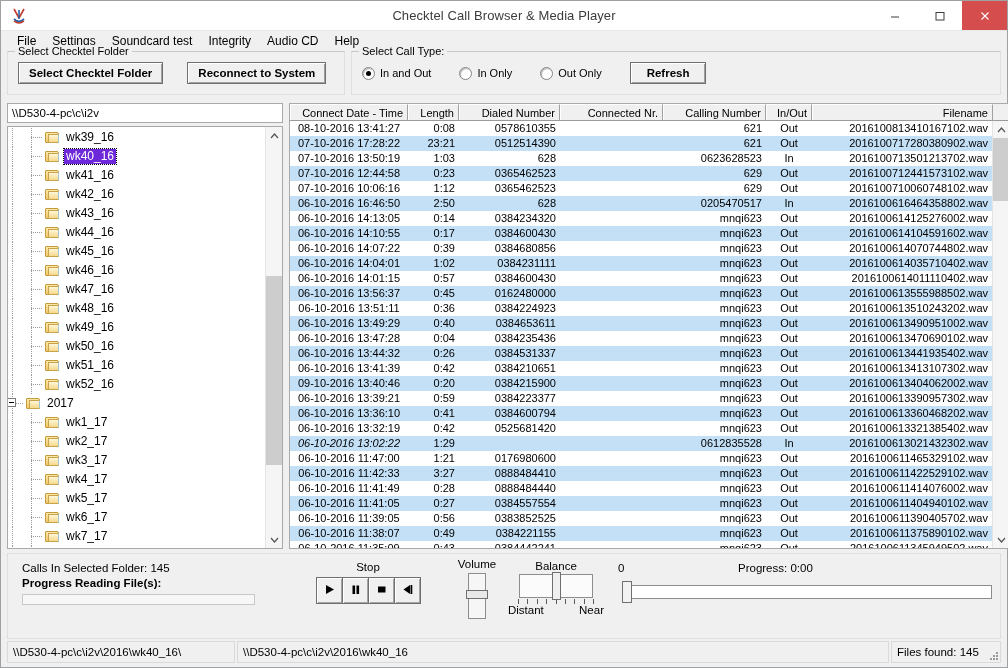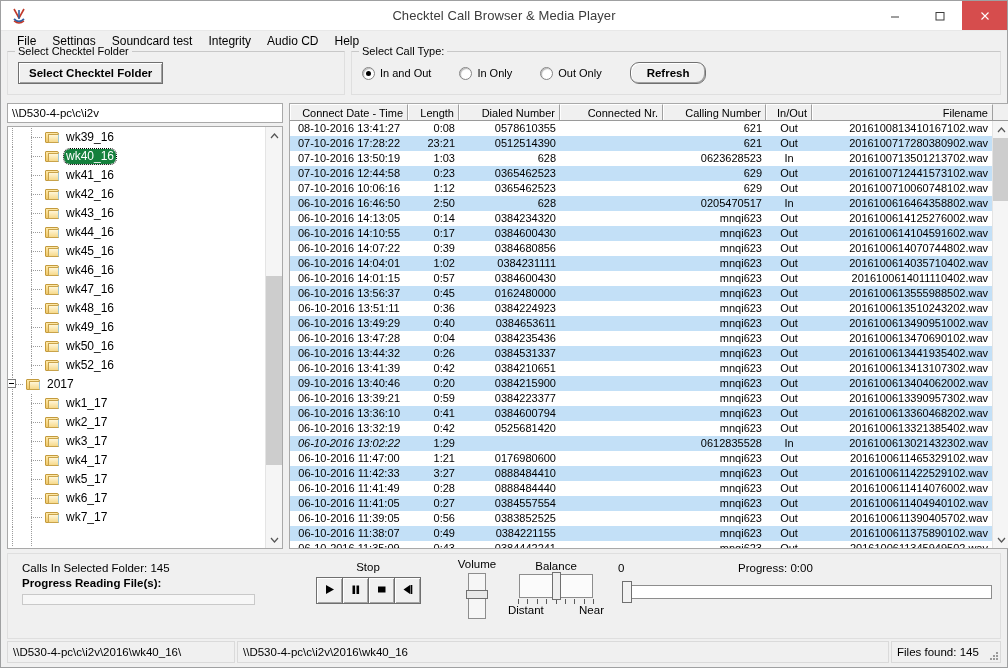--- a/index.html
+++ b/index.html
@@ -125,21 +125,21 @@
     box-sizing:border-box;
   }
   .folder .f-front{
     position:absolute;left:3px;top:3px;width:11px;height:9px;
     background:linear-gradient(#fff6d8,#f6d98a);
     border:1px solid #c9a34a;border-right-color:#9ec6d8;
     box-sizing:border-box;border-radius:0 0 1px 1px;
   }
   .tlabel{padding:0 2px;line-height:15px;}
   .tnode.sel .tlabel{
-    background:#15803d;color:#fff;outline:1px dotted #000;border-radius:6px;
+    background:#6d28d9;color:#fff;outline:1px dotted #000;
   }
   .tree-vsb{
     width:16px;flex:0 0 16px;background:#f5f5f5;border-left:1px solid #e4e4e4;
     display:flex;flex-direction:column;position:relative;
   }
   .sb-arrow{height:17px;flex:0 0 17px;display:flex;align-items:center;justify-content:center;color:#606060;font-size:9px;}
   .sb-track{flex:1;position:relative;}
   .sb-thumb{position:absolute;left:0;right:0;background:#cdcdcd;}
   
   .rightpane{flex:1;display:flex;flex-direction:column;min-height:0;}
@@ -296,39 +296,40 @@
     <div class="menu-item">Integrity</div>
     <div class="menu-item">Audio CD</div>
     <div class="menu-item">Help</div>
   </div>
 
   <div class="toolbar">
     <div class="groupbox" id="gb-folder">
       <span class="gb-title">Select Checktel Folder</span>
       <div class="gb-body">
         <div class="btn3d">Select Checktel Folder</div>
+        <div class="btn3d">Reconnect to System</div>
       </div>
     </div>
 
     <div class="groupbox" id="gb-calltype">
       <span class="gb-title">Select Call Type:</span>
       <div class="gb-body" style="gap:28px;">
         <div class="radio-wrap">
           <span class="radio on"></span>
           <span>In and Out</span>
         </div>
         <div class="radio-wrap">
           <span class="radio"></span>
           <span>In Only</span>
         </div>
         <div class="radio-wrap">
           <span class="radio"></span>
           <span>Out Only</span>
         </div>
-        <div class="btn3d" style="padding:4px 16px;border-radius:9px;">Refresh</div>
+        <div class="btn3d" style="padding:4px 16px;">Refresh</div>
       </div>
     </div>
   </div>
 
   <div class="main">
 
     <div class="leftpane">
       <div class="pathbox">
         <span>\\D530-4-pc\c\i2v</span>
       </div>
@@ -470,20 +471,32 @@
               <span class="indent" style="width: 37px;">
                 <span class="vline" style="left: 4px;"></span>
                 <span class="vline" style="left: 23px;"></span>
                 <span class="hline" style="left: 23px; width: 12px;"></span>
               </span>
               <span class="folder">
                 <span class="f-back"></span>
                 <span class="f-front"></span>
               </span>
               <span class="tlabel">wk50_16</span>
+            </div>
+            <div class="tnode">
+              <span class="indent" style="width: 37px;">
+                <span class="vline" style="left: 4px;"></span>
+                <span class="vline" style="left: 23px;"></span>
+                <span class="hline" style="left: 23px; width: 12px;"></span>
+              </span>
+              <span class="folder">
+                <span class="f-back"></span>
+                <span class="f-front"></span>
+              </span>
+              <span class="tlabel">wk51_16</span>
             </div>
             <div class="tnode">
               <span class="indent" style="width: 37px;">
                 <span class="vline" style="left: 4px;"></span>
                 <span class="vline" style="left: 23px;"></span>
                 <span class="hline" style="left: 23px; width: 12px;"></span>
               </span>
               <span class="folder">
                 <span class="f-back"></span>
                 <span class="f-front"></span>

